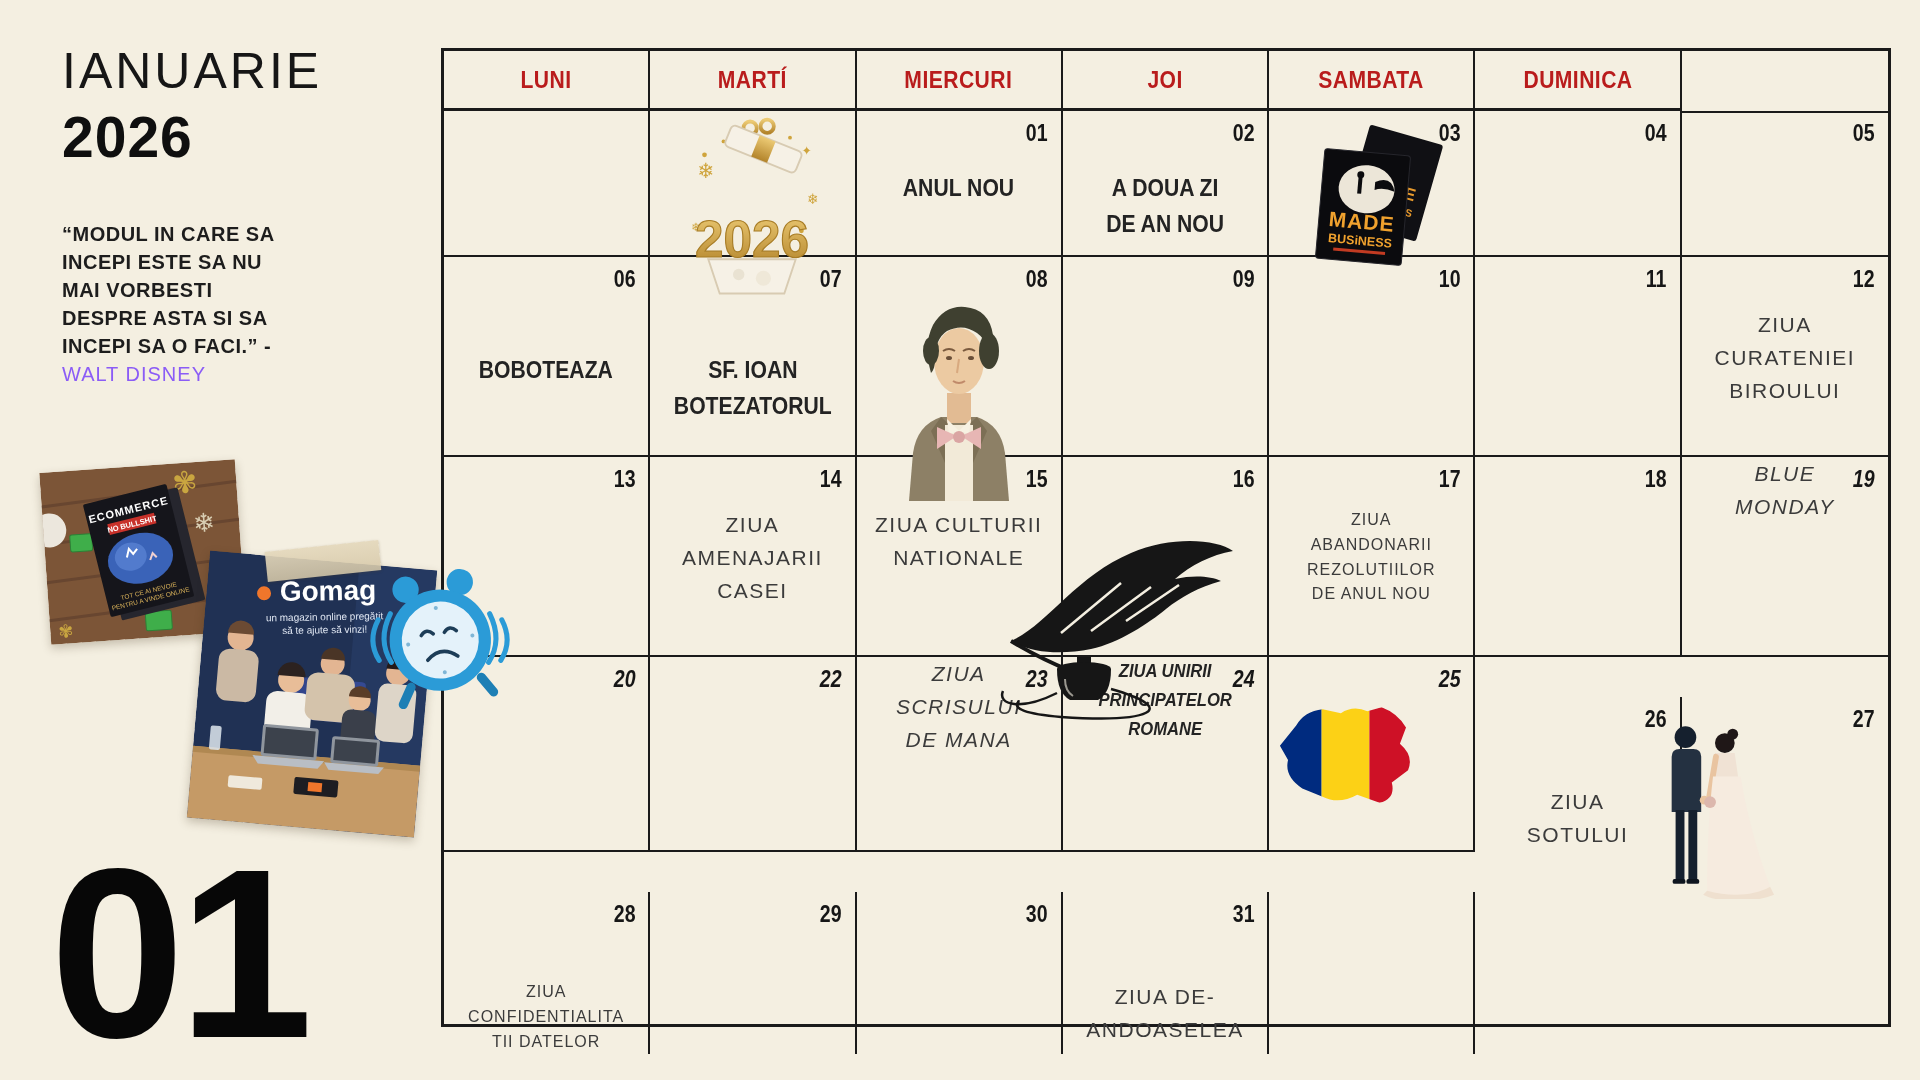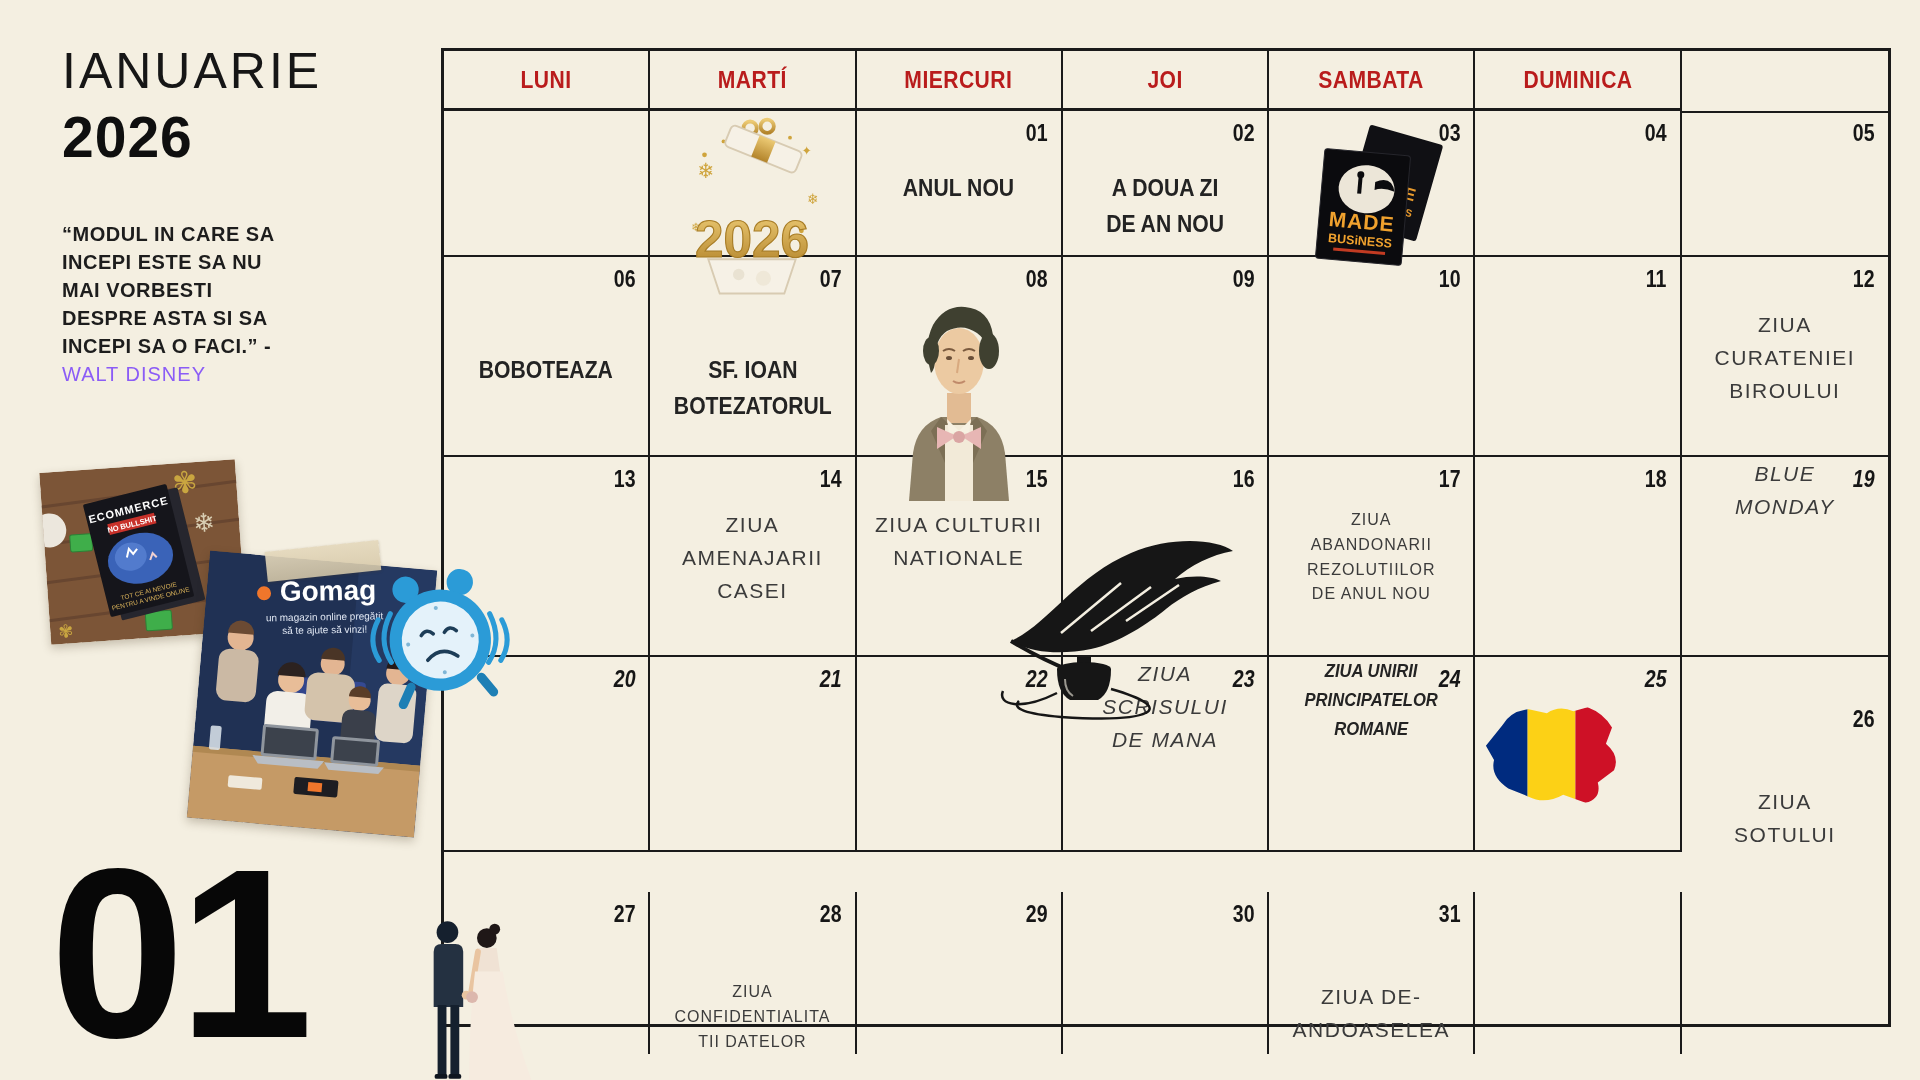--- a/index.html
+++ b/index.html
@@ -356,23 +356,20 @@
     </div>
     <div class="cell r3">
       <span class="dn">19</span>
       <div class="event ev-light">BLUE
 MONDAY</div>
     </div>
     <div class="cell r3">
       <span class="dn">20</span>
     </div>
     <div class="cell r3">
-      <span class="dn">21</span>
-    </div>
-    <div class="cell r3">
       <span class="dn">22</span>
     </div>
     <div class="cell r3">
       <span class="dn">23</span>
       <div class="event ev-light">ZIUA
 SCRISULUI
 DE MANA</div>
     </div>
     <div class="cell r3">
       <span class="dn">24</span>

